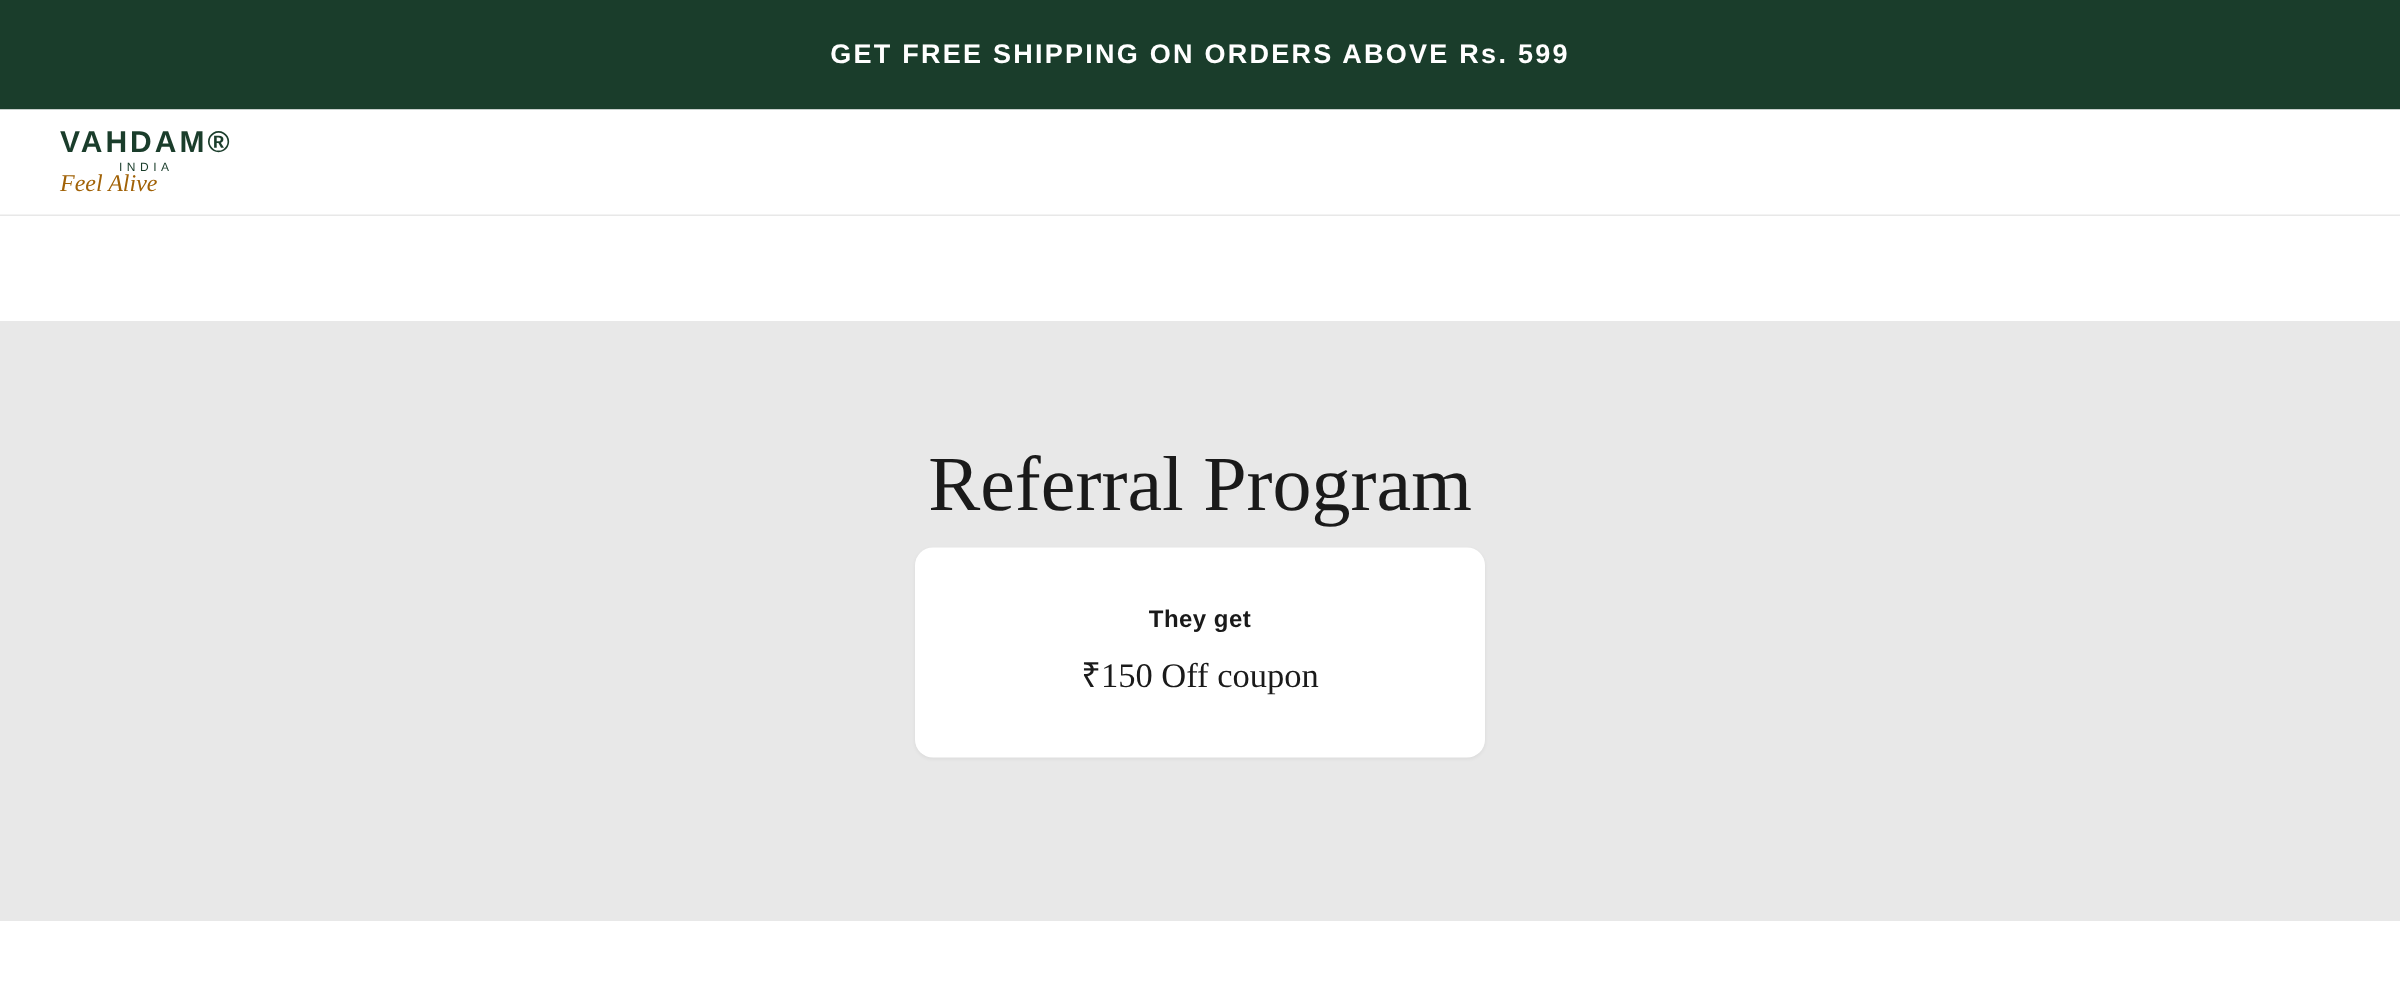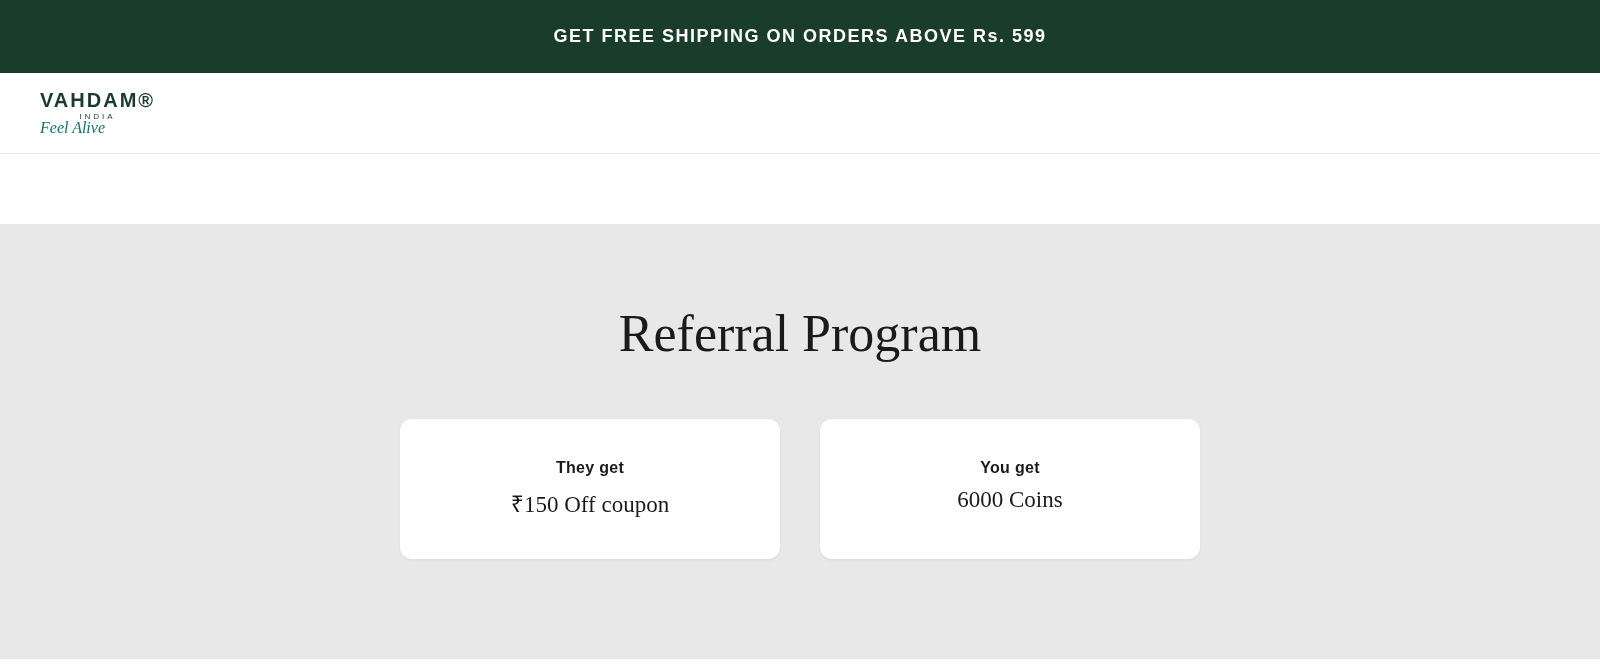--- a/index.html
+++ b/index.html
@@ -26,21 +26,21 @@
       font-family: Arial, sans-serif;
     }
 
     
     .header {
       background-color: #ffffff;
       display: flex;
       align-items: center;
       padding: 16px 40px;
       border-bottom: 1px solid #e8e8e8;
-      height: 81px;
+      height: 71px;
     }
 
     .logo-container {
       display: flex;
       flex-direction: column;
       align-items: flex-start;
       margin-right: auto;
     }
 
     .logo-main {
@@ -55,21 +55,21 @@
       font-size: 8px;
       color: #1a3d2b;
       letter-spacing: 3px;
       text-align: left;
       font-family: Arial, sans-serif;
     }
 
     .logo-tagline {
       font-family: 'Georgia', serif;
       font-style: italic;
-      color: #0f766e;
+      color: #a16207;
       font-size: 16px;
       margin-top: -2px;
     }
 
     .nav-links {
       display: flex;
       gap: 50px;
       list-style: none;
       align-items: center;
     }
@@ -97,40 +97,39 @@
       flex-direction: column;
       align-items: center;
       min-height: 400px;
     }
 
     .referral-title {
       font-family: 'Georgia', serif;
       font-size: 52px;
       font-weight: 400;
       color: #1a1a1a;
-      margin-bottom: 24px;
+      margin-bottom: 12px;
       text-align: center;
     }
 
     .referral-subtitle {
       font-family: 'Georgia', serif;
       font-size: 18px;
       color: #333333;
       margin-bottom: 50px;
       text-align: center;
       font-weight: 400;
     }
 
     .reward-cards {
       display: flex;
       gap: 40px;
       justify-content: center;
       width: 100%;
       max-width: 900px;
-      margin-top: 32px;
     }
 
     .reward-card {
       background-color: #ffffff;
       border-radius: 12px;
       padding: 40px 60px;
       display: flex;
       flex-direction: column;
       align-items: center;
       flex: 1;
@@ -177,18 +176,14 @@
 <section class="referral-section">
   <h1 class="referral-title">Referral Program</h1>
 
   <div class="reward-cards">
 
     <div class="reward-card">
       <span class="reward-card-label">They get</span>
       <span class="reward-card-value">₹150 Off coupon</span>
     </div>
 
-    <div class="reward-card">
-      <span class="reward-card-label">You get</span>
-      <span class="reward-card-value">6000 Coins</span>
-    </div>
   </div>
 </section>
 
 </body></html>

